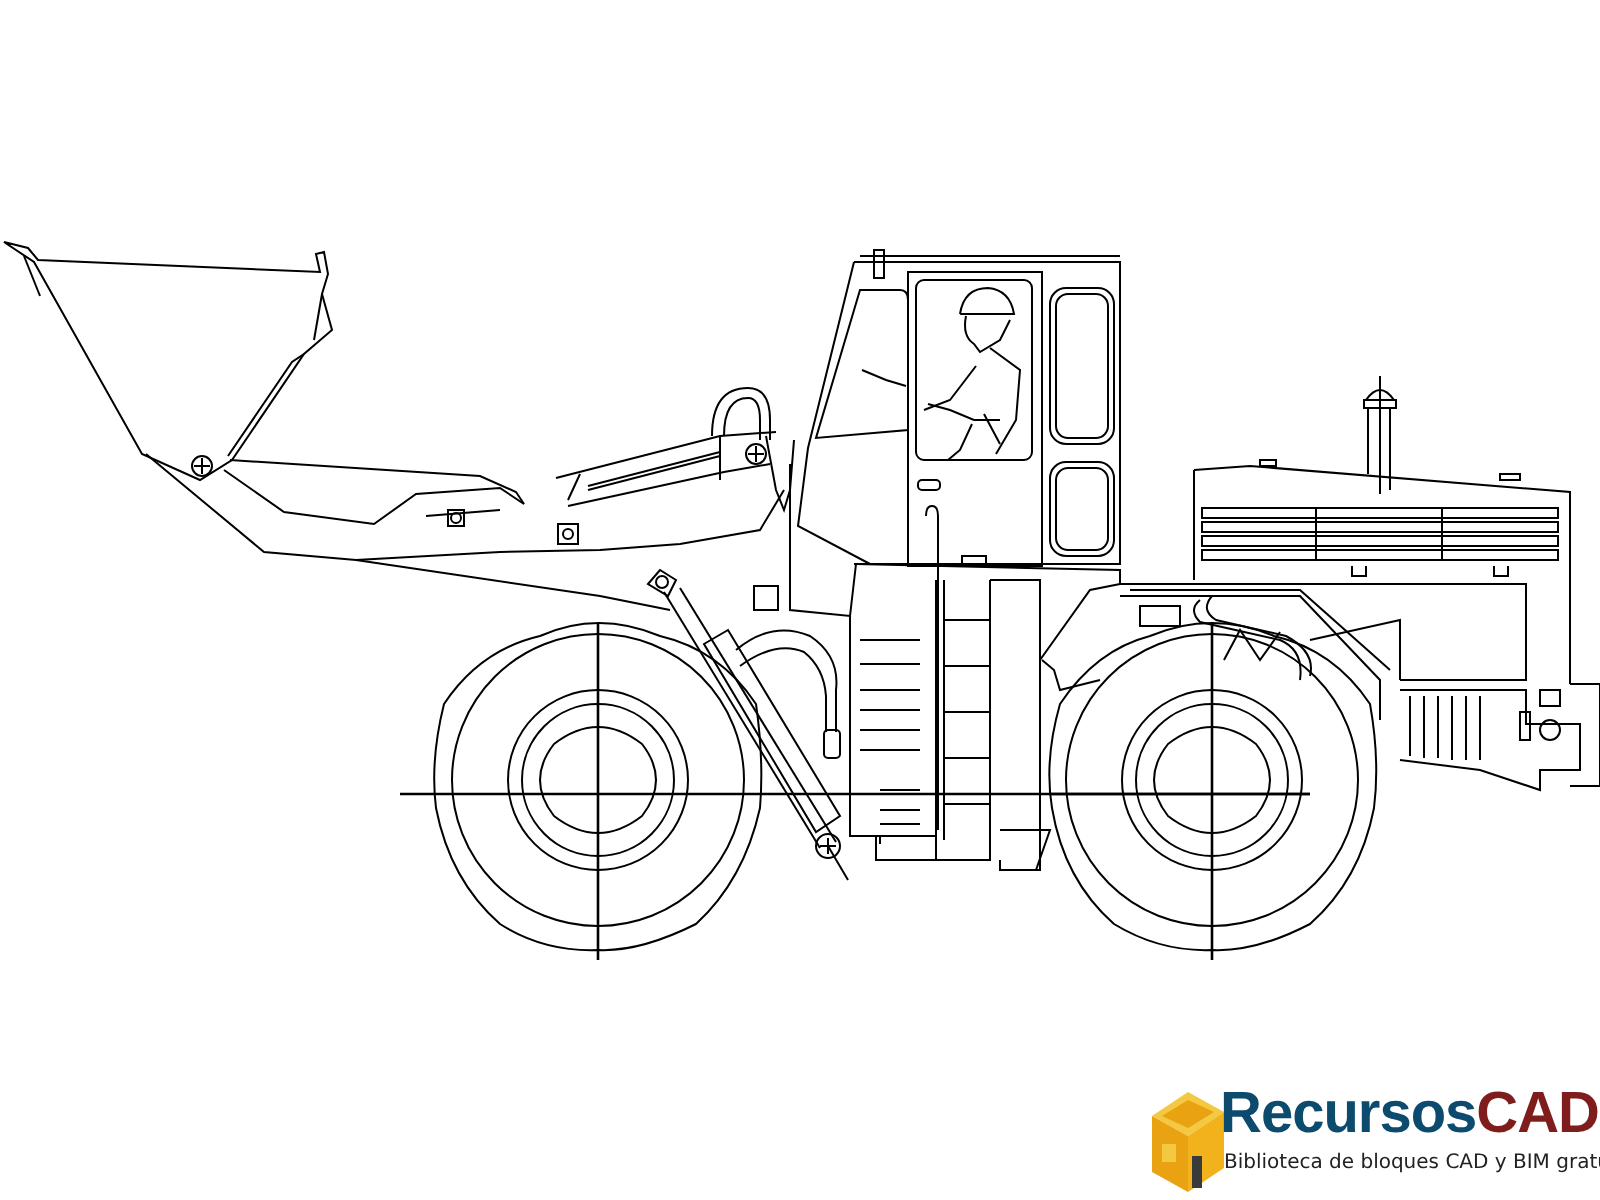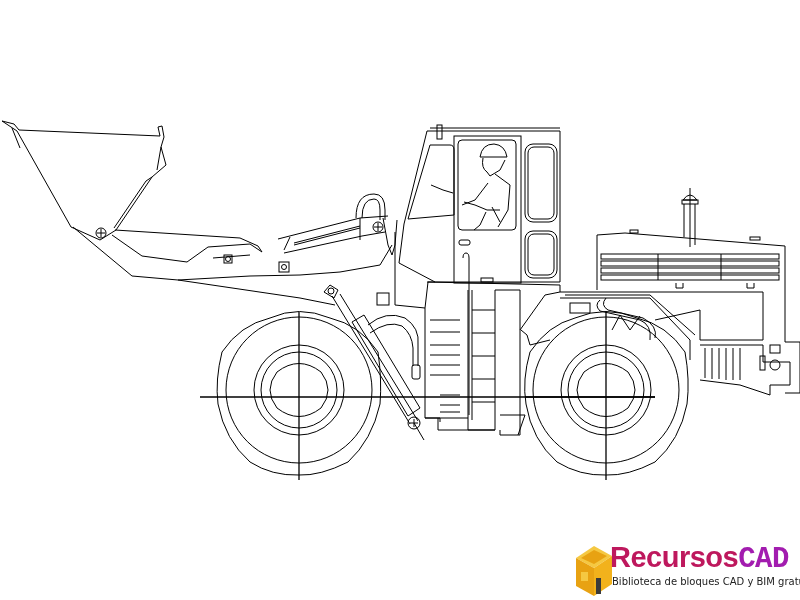--- a/index.html
+++ b/index.html
@@ -3,22 +3,22 @@
 <meta charset="utf-8">
 <style>
   html,body{margin:0;padding:0;background:#fff;}
   body{width:800px;height:600px;position:relative;overflow:hidden;font-family:"Liberation Sans",sans-serif;}
   #drawing{position:absolute;left:0;top:0;width:800px;height:600px;}
   #drawing .ln{fill:none;stroke:#000;stroke-width:1;}
   #drawing .th{fill:none;stroke:#000;stroke-width:1.3;}
   .logo{position:absolute;left:572px;top:540px;width:228px;height:56px;}
   .logo-icon{position:absolute;left:0;top:0;width:42px;height:56px;}
   .logo-title{position:absolute;left:38px;top:0px;font-weight:bold;font-size:29px;letter-spacing:-0.5px;line-height:34px;white-space:nowrap;}
-  .logo-title .a{color:#be185d;}
-  .logo-title .b{color:#a21caf;font-family:Liberation Mono, monospace;}
+  .logo-title .a{color:#0c4a6e;}
+  .logo-title .b{color:#7f1d1d;}
   .logo-sub{position:absolute;left:40px;top:36px;font-size:10px;color:#222;white-space:nowrap;font-family:"DejaVu Sans",sans-serif;}
 </style>
 </head>
 <body>
 
 <svg id="drawing" viewBox="0 0 800 600" xmlns="http://www.w3.org/2000/svg">
 
   <g>
     <path class="ln" d="M2,121 L14,124 L19,130 L160,136 L158,127 L162,126 L164,137 L161,147 L166,165 L152,177 L116,230 L100,240 L71,227 L17,131 Z"></path>
     <path class="ln" d="M12,128 L20,148"></path>

